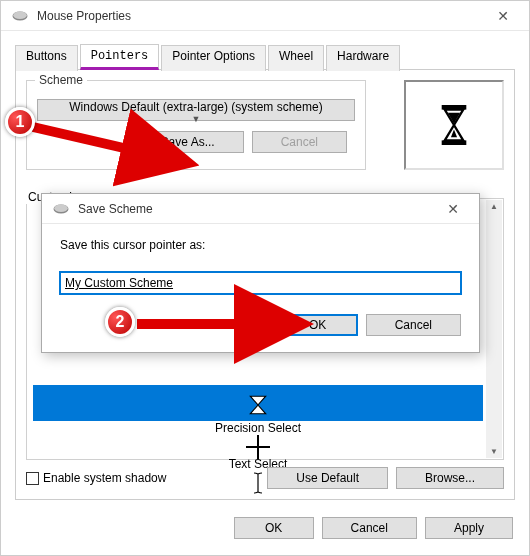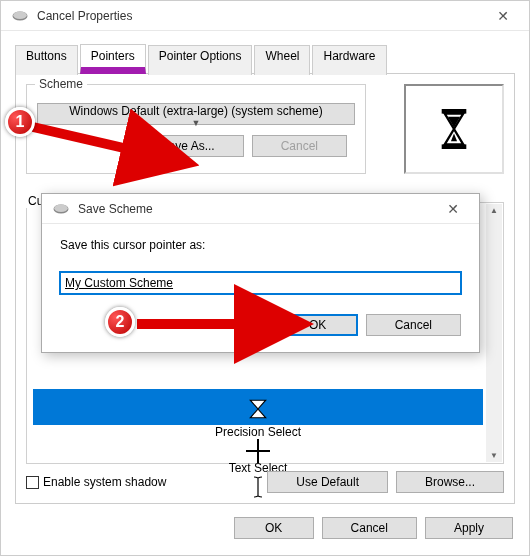--- a/index.html
+++ b/index.html
@@ -4,21 +4,21 @@
 <style>
   * { box-sizing: border-box; font-family: 'Segoe UI', Tahoma, sans-serif; font-size: 12px; }
   body { margin: 0; background: #fff; }
   .window { width: 530px; height: 556px; border: 1px solid #ccc; background: #fff; position: relative; }
   .titlebar { height: 30px; display: flex; align-items: center; padding: 0 6px 0 10px; border-bottom: 1px solid #e8e8e8; }
   .title-icon { width: 18px; height: 14px; margin-right: 8px; }
   .title-text { flex: 1; color: #333; }
   .close-x { width: 40px; text-align: center; color: #555; font-size: 14px; }
   .tabs-row { margin: 12px 14px 0 14px; display: flex; border-bottom: 1px solid #ccc; }
   .tab { padding: 4px 10px; border: 1px solid #ccc; border-bottom: none; margin-right: 2px; background: #fff; position: relative; top: 1px; }
-  .tab.active { background: #fff; border-bottom: 7px solid #a21caf; }
+  .tab.active { background: #fff; border-bottom: 3px solid #a21caf; font-family: Liberation Mono, monospace; }
   .tab:not(.active) { background: #f0f0f0; top: 2px; padding: 3px 10px; }
   .tab-body { margin: 0 14px 0 14px; border: 1px solid #ccc; border-top: none; padding: 10px 10px 10px 10px; height: 430px; position: relative; }
   .group { border: 1px solid #d0d0d0; position: relative; padding: 18px 10px 10px 10px; }
   .group-label { position: absolute; top: -8px; left: 8px; background: #fff; padding: 0 4px; color: #333; }
   .scheme-group { width: 340px; height: 90px; }
   .preview-box { position: absolute; right: 10px; top: 10px; width: 100px; height: 90px; border: 2px inset #e0e0e0; display: flex; align-items: center; justify-content: center; }
   .combo { width: 318px; height: 22px; border: 1px solid #adadad; background: #e1e1e1; display: flex; align-items: center; padding: 0 4px; justify-content: space-between; flex-direction: column; }
   .combo-arrow { font-size: 9px; color: #555; }
   .btn { border: 1px solid #adadad; background: #e1e1e1; height: 22px; padding: 0 28px; display: inline-flex; align-items: center; justify-content: center; min-width: 74px; }
   .btn.disabled { color: #a0a0a0; }
@@ -52,21 +52,21 @@
 </head>
 <body>
 
 <div class="window">
 
   <div class="titlebar">
     <svg class="title-icon" viewBox="0 0 24 16">
       <ellipse cx="12" cy="8" rx="10" ry="6" fill="#888"></ellipse>
       <ellipse cx="12" cy="7" rx="9" ry="5" fill="#ccc"></ellipse>
     </svg>
-    <span class="title-text">Cancel Properties</span>
+    <span class="title-text">Mouse Properties</span>
     <span class="close-x">✕</span>
   </div>
 
   <div class="tabs-row">
     <div class="tab">Buttons</div>
     <div class="tab active">Pointers</div>
     <div class="tab">Pointer Options</div>
     <div class="tab">Wheel</div>
     <div class="tab">Hardware</div>
   </div>

